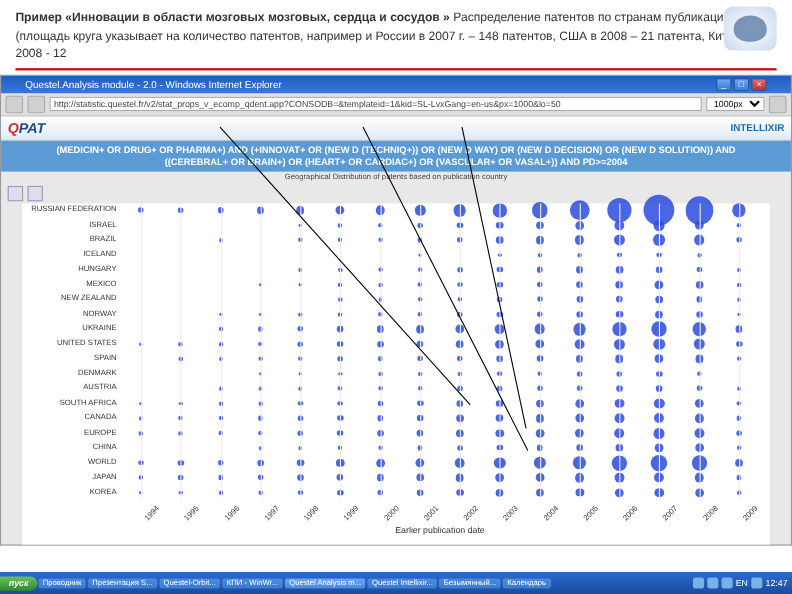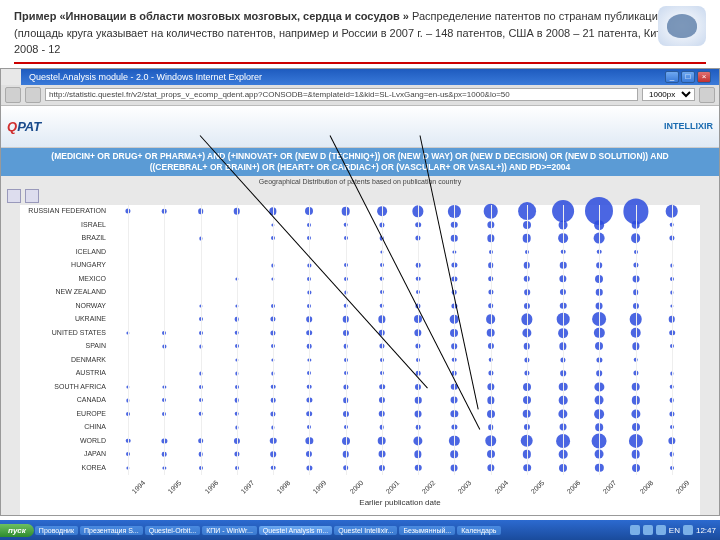--- a/index.html
+++ b/index.html
@@ -2,28 +2,28 @@
 <html><head>
 <meta charset="utf-8">
 <style>
   * { margin: 0; padding: 0; box-sizing: border-box; }
   body { width: 720px; height: 540px; font-family: Arial, sans-serif; font-size: 10px; background: #fff; overflow: hidden; }
   .header-text { padding: 8px 14px 4px; font-size: 11px; color: #333; line-height: 1.5; position: relative; }
   .header-text .bold-title { font-weight: bold; }
   .header-text .underline { }
   .red-divider { height: 2px; background: #c00; margin: 0 14px; }
   .browser-frame { margin: 4px 0 0; border: 1px solid #999; background: #e8e8e8; }
-  .browser-title { background: linear-gradient(#1e5bbf, #3a7ad9); color: #fff; font-size: 9px; padding: 2px 8px; display: flex; justify-content: space-between; align-items: center; margin-left: 20px; }
+  .browser-title { background: linear-gradient(#1e5bbf, #3a7ad9); color: #fff; font-size: 9px; padding: 2px 22px; display: flex; justify-content: space-between; align-items: center; }
   .browser-title .win-btns { display: flex; gap: 2px; }
   .browser-title .win-btn { width: 14px; height: 12px; background: linear-gradient(#6fa8f0,#3a7ad9); border: 1px solid #2a5a9a; border-radius: 2px; display: flex; align-items: center; justify-content: center; font-size: 8px; }
   .browser-toolbar { background: #e0e0e0; padding: 2px 4px; display: flex; align-items: center; gap: 4px; font-size: 9px; border-bottom: 1px solid #bbb; }
   .addr-bar { flex: 1; background: #fff; border: 1px solid #aaa; padding: 1px 3px; font-size: 8px; color: #444; overflow: hidden; white-space: nowrap; }
   .tb-btn { width: 16px; height: 16px; background: #d0d0d0; border: 1px solid #aaa; border-radius: 2px; }
   .tb-select { font-size: 8px; border: 1px solid #aaa; padding: 0 2px; background: #fff; }
-  .app-header { background: linear-gradient(#fff,#e0eaf5); border-bottom: 1px solid #ccc; padding: 13px 6px; display: flex; justify-content: space-between; align-items: center; }
+  .app-header { background: linear-gradient(#fff,#e0eaf5); border-bottom: 1px solid #ccc; padding: 3px 6px; display: flex; justify-content: space-between; align-items: center; }
   .app-logo { font-size: 13px; font-weight: bold; color: #1a4b8c; font-style: italic; }
   .app-logo .q { color: #d03030; }
   .intellixir { font-size: 9px; color: #1a6bb0; font-weight: bold; }
   .app-tabs { display: flex; gap: 2px; padding: 2px 6px 0; background: #f0f0f0; font-size: 9px; }
   .app-tab { padding: 2px 8px; background: #e8e8e8; border: 1px solid #ccc; border-bottom: none; border-radius: 3px 3px 0 0; color: #444; }
   .query-bar { background: #5b9bd5; color: #fff; font-size: 8.5px; font-weight: bold; text-align: center; padding: 3px 4px; line-height: 1.3; }
   .chart-title-small { font-size: 7px; color: #444; text-align: center; padding: 2px; }
   .chart-icons { padding: 2px 6px; display: flex; gap: 4px; }
   .chart-icon { width: 14px; height: 14px; background: #dde; border: 1px solid #99b; }
   .chart-area { position: relative; width: 680px; height: 310px; margin: 0 auto; background: #fff; }

